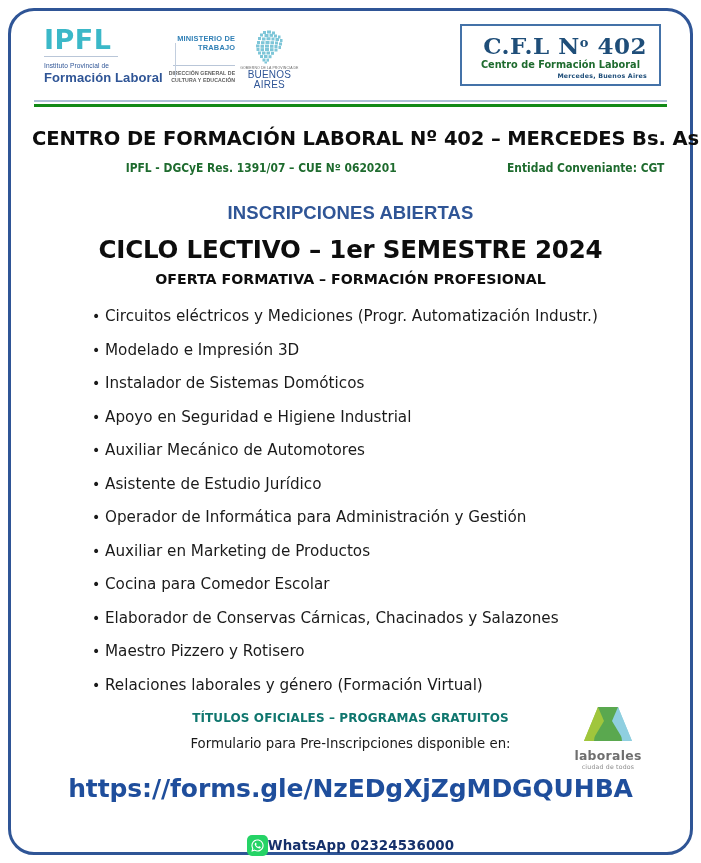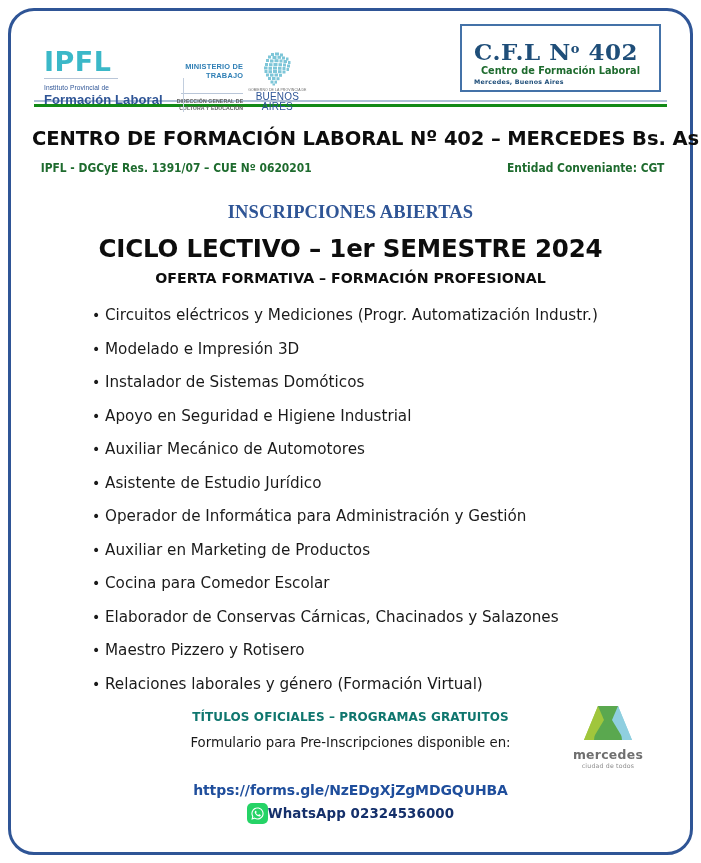--- a/index.html
+++ b/index.html
@@ -42,24 +42,23 @@
   
   .header {
     display: flex;
     align-items: flex-start;
     justify-content: space-between;
     height: 72px;
   }
   .header-left {
     display: flex;
     align-items: flex-start;
-    gap: 14px;
+    gap: 6px;
     padding-left: 12px;
     padding-top: 4px;
-    margin-top: 22px;
   }
   
   .ipfl {
     display: block;
     line-height: 1;
   }
   .ipfl-word {
     font-family: "DejaVu Sans", sans-serif;
     font-weight: bold;
     font-size: 27px;
@@ -84,21 +83,21 @@
   .ipfl-rule {
     width: 74px;
     height: 1px;
     background: #b9c6d8;
     margin: 3px 0 3px 0;
   }
 
   
   .minist {
     display: flex;
-    align-items: flex-end;
+    align-items: center;
     gap: 5px;
     padding-top: 3px;
   }
   .minist-texts {
     text-align: right;
     line-height: 1.2;
   }
   .minist-t1 {
     font-size: 7.4px;
     font-weight: bold;
@@ -145,22 +144,22 @@
     position: absolute;
     margin-left: 6px;
     width: 1px;
     height: 34px;
     background: #c2cede;
   }
 
   
   .cfl-box {
     border: 2px solid #4472a8;
-    padding: 14px 12px 5px 12px;
-    text-align: left;
+    padding: 8px 12px 5px 12px;
+    text-align: right;
     background: #fff;
     margin-top: 2px;
     margin-right: 8px;
     margin-left: 16px;
   }
   .cfl-line1 {
     font-family: "DejaVu Serif", serif;
     font-weight: bold;
     font-size: 23px;
     color: #1f4e79;
@@ -208,34 +207,34 @@
   .main-title {
     font-family: "DejaVu Sans", sans-serif;
     font-size: 19.5px;
     font-weight: bold;
     color: #0d0d0d;
     letter-spacing: -0.1px;
     white-space: nowrap;
   }
   .subline {
     display: flex;
-    justify-content: space-between;
+    justify-content: flex-end;
     gap: 96px;
     margin-top: 11px;
     font-family: "DejaVu Sans", sans-serif;
     font-size: 11.4px;
     font-weight: bold;
     color: #1e6b2e;
     white-space: nowrap;
   }
   .subline span { transform: scaleX(0.94); display:inline-block; }
 
   .insc {
     margin-top: 27px;
-    font-family: Liberation Serif, serif;
+    font-family: Liberation Sans, sans-serif;
     font-size: 18.5px;
     font-weight: bold;
     color: #2f5596;
     letter-spacing: 0.1px;
   }
   .ciclo {
     margin-top: 11px;
     font-family: "DejaVu Sans", sans-serif;
     font-size: 24.5px;
     font-weight: bold;
@@ -281,30 +280,30 @@
     letter-spacing: 0.1px;
   }
   .formulario {
     margin-top: 11px;
     font-family: "DejaVu Sans", sans-serif;
     font-size: 13.3px;
     color: #1a1a1a;
   }
   .url {
     display: inline-block;
-    margin-top: 32px;
-    font-family: "DejaVu Sans", sans-serif;
-    font-size: 14px;
+    margin-top: 23px;
+    font-family: "DejaVu Sans", sans-serif;
+    font-size: 25px;
     font-weight: bold;
     color: #1f4e9c;
     text-decoration: none;
     letter-spacing: -0.1px;
   }
   .wa-row {
-    margin-top: 4px;
+    margin-top: 32px;
     display: flex;
     align-items: center;
     justify-content: center;
   }
   .wa-icon {
     width: 21px;
     height: 21px;
     border-radius: 5px;
     background: #25d366;
     display: flex;
@@ -482,19 +481,19 @@
       
       <div class="mercedes">
         <svg width="52" height="40" viewBox="0 0 52 40">
           <polygon points="2,38 16,4 26,26 20,38" fill="#a0c63c"></polygon>
           <polygon points="50,38 36,4 26,26 32,38" fill="#8fcfe0"></polygon>
           <polygon points="16,4 36,4 40,38 12,38" fill="#5aa84f"></polygon>
           <polygon points="16,4 26,26 36,4" fill="#5aa84f"></polygon>
           <polygon points="2,38 16,4 22,18 10,38" fill="#a0c63c"></polygon>
           <polygon points="50,38 36,4 30,18 42,38" fill="#8fcfe0"></polygon>
         </svg>
-        <div class="merc-name">mercedes</div>
+        <div class="merc-name">laborales</div>
         <div class="merc-tag">ciudad de todos</div>
       </div>
     </div>
 
   </div>
 </div>
 
 </body></html>

